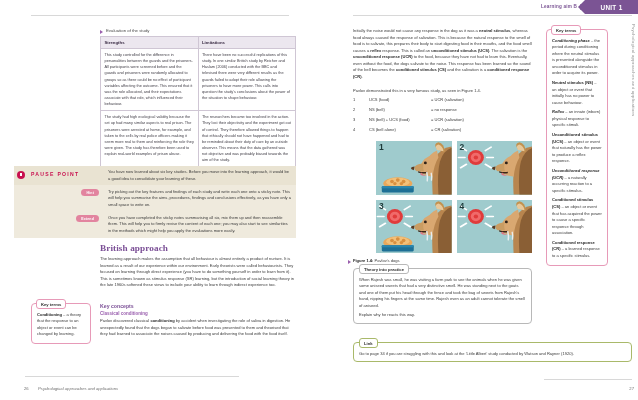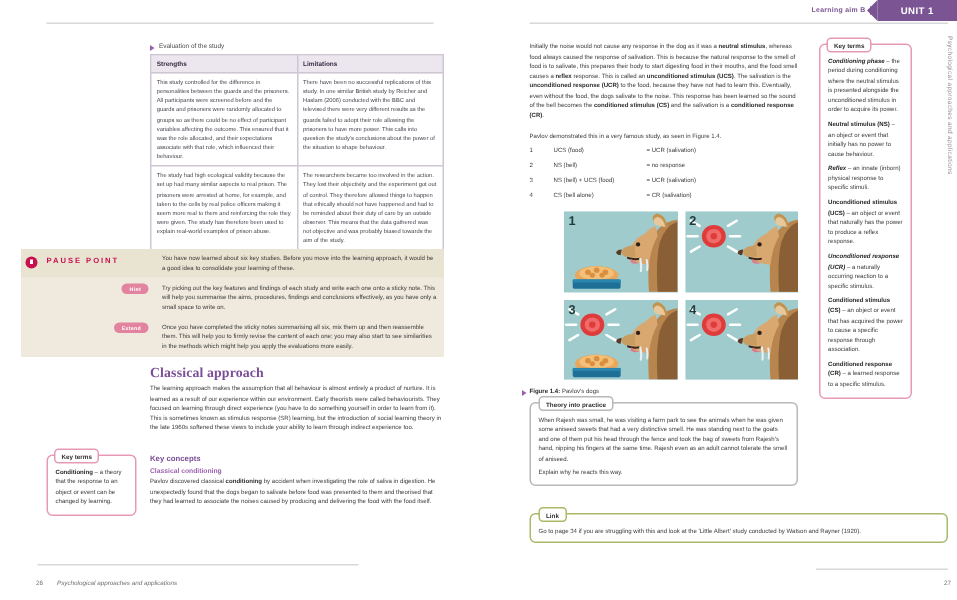--- a/index.html
+++ b/index.html
@@ -281,21 +281,21 @@
         <div class="pp-body">Try picking out the key features and findings of each study and write each one onto a sticky note. This will help you summarise the aims, procedures, findings and conclusions effectively, as you have only a small space to write on.</div>
       </div>
       <div class="pp-row">
         <div class="pp-gutter">
           <div class="pp-pill">Extend</div>
         </div>
         <div class="pp-body">Once you have completed the sticky notes summarising all six, mix them up and then reassemble them. This will help you to firmly revise the content of each one; you may also start to see similarities in the methods which might help you apply the evaluations more easily.</div>
       </div>
     </div>
 
-    <div class="h2-purple la-head">Classical approach</div>
+    <div class="h2-purple la-head">British approach</div>
     <div class="body-txt la-para">The learning approach makes the assumption that all behaviour is almost entirely a product of nurture. It is learned as a result of our experience within our environment. Early theorists were called behaviourists. They focused on learning through direct experience (you have to do something yourself in order to learn from it). This is sometimes known as stimulus response (SR) learning, but the introduction of social learning theory in the late 1960s softened these views to include your ability to learn through indirect experience too.</div>
 
     <div class="h3-purple kc-head">Key concepts</div>
     <div class="h4-purple cc-head">Classical conditioning</div>
     <div class="body-txt cc-para">
       <span>Pavlov discovered classical </span><b>conditioning</b><span> by accident when investigating the role of saliva in digestion. He unexpectedly found that the dogs began to salivate before food was presented to them and theorised that they had learned to associate the noises caused by producing and delivering the food with the food itself.</span>
     </div>
 
     <div class="kt-box kt-left">
       <div class="kt-tab">Key terms</div>

